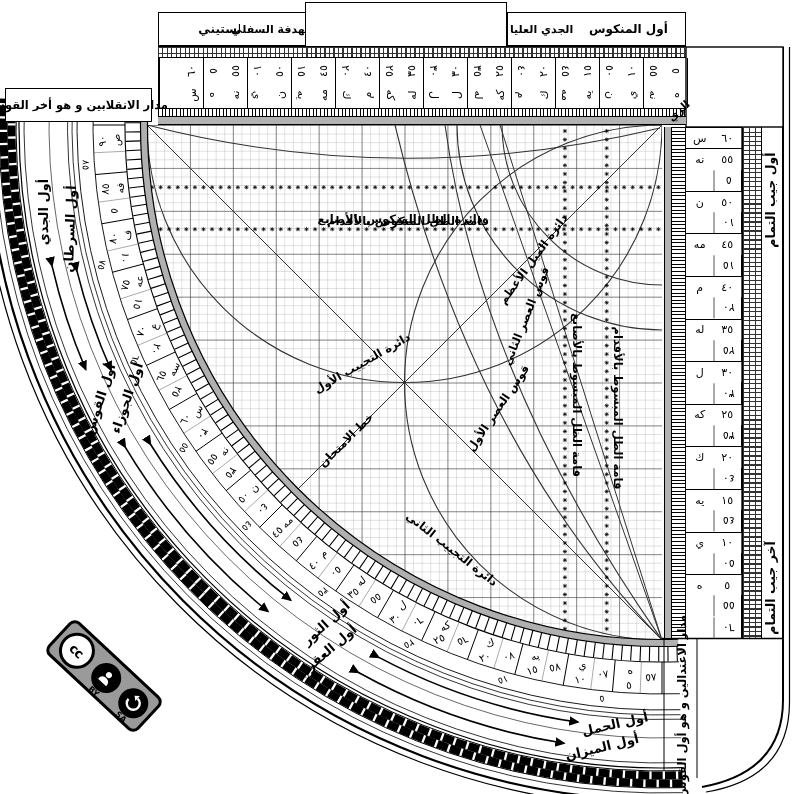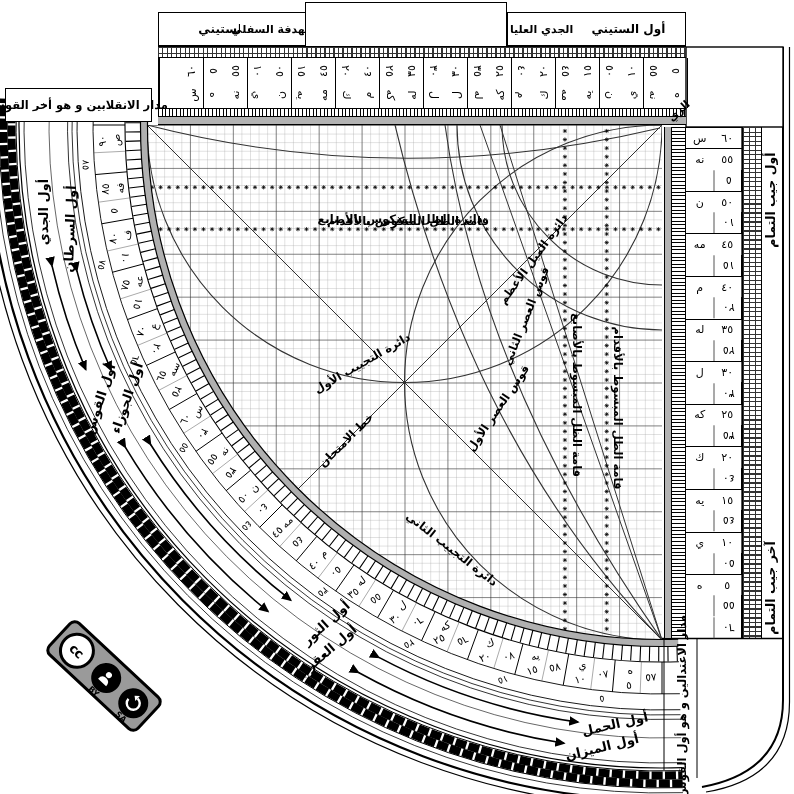--- a/index.html
+++ b/index.html
@@ -140,21 +140,21 @@
   <div class="hdrbox" style="left:158px;top:12px;width:147px;height:34px;">
     <span class="hdrtxt" style="left:52%;">أخر الستيني</span>
   </div>
   <div class="hdrbox" style="left:240px;top:12px;width:66px;height:34px;border-left:none;"></div>
   <span class="hdrtxt" style="left:272px;top:29px;position:absolute;font-size:11px;">الهدفة السفلي</span>
 
   <div class="hdrbox" style="left:305px;top:2px;width:202px;height:44px;border-bottom:none;"></div>
 
   <div class="hdrbox" style="left:507px;top:12px;width:179px;height:34px;">
     <span class="hdrtxt" style="left:19%;font-size:11px;">الجدي العليا</span>
-    <span class="hdrtxt" style="left:68%;">أول الستيني</span>
+    <span class="hdrtxt" style="left:68%;">أول المنكوس</span>
   </div>
 
   <div id="topChecker" class="abs"></div>
   <div id="topCells" class="abs">
       <div class="tcell" style="right: 0px;">
         <span style="right: 11px; top: 13px; transform: translate(50%, -50%) rotate(-90deg);">٥</span>
         <span style="right: 33px; top: 13px; transform: translate(50%, -50%) rotate(90deg);">٥٥</span>
         <span style="right: 11px; top: 37px; transform: translate(50%, -50%) rotate(-90deg);">ه</span>
         <span style="right: 33px; top: 37px; transform: translate(50%, -50%) rotate(90deg);">نه</span>
       </div>

